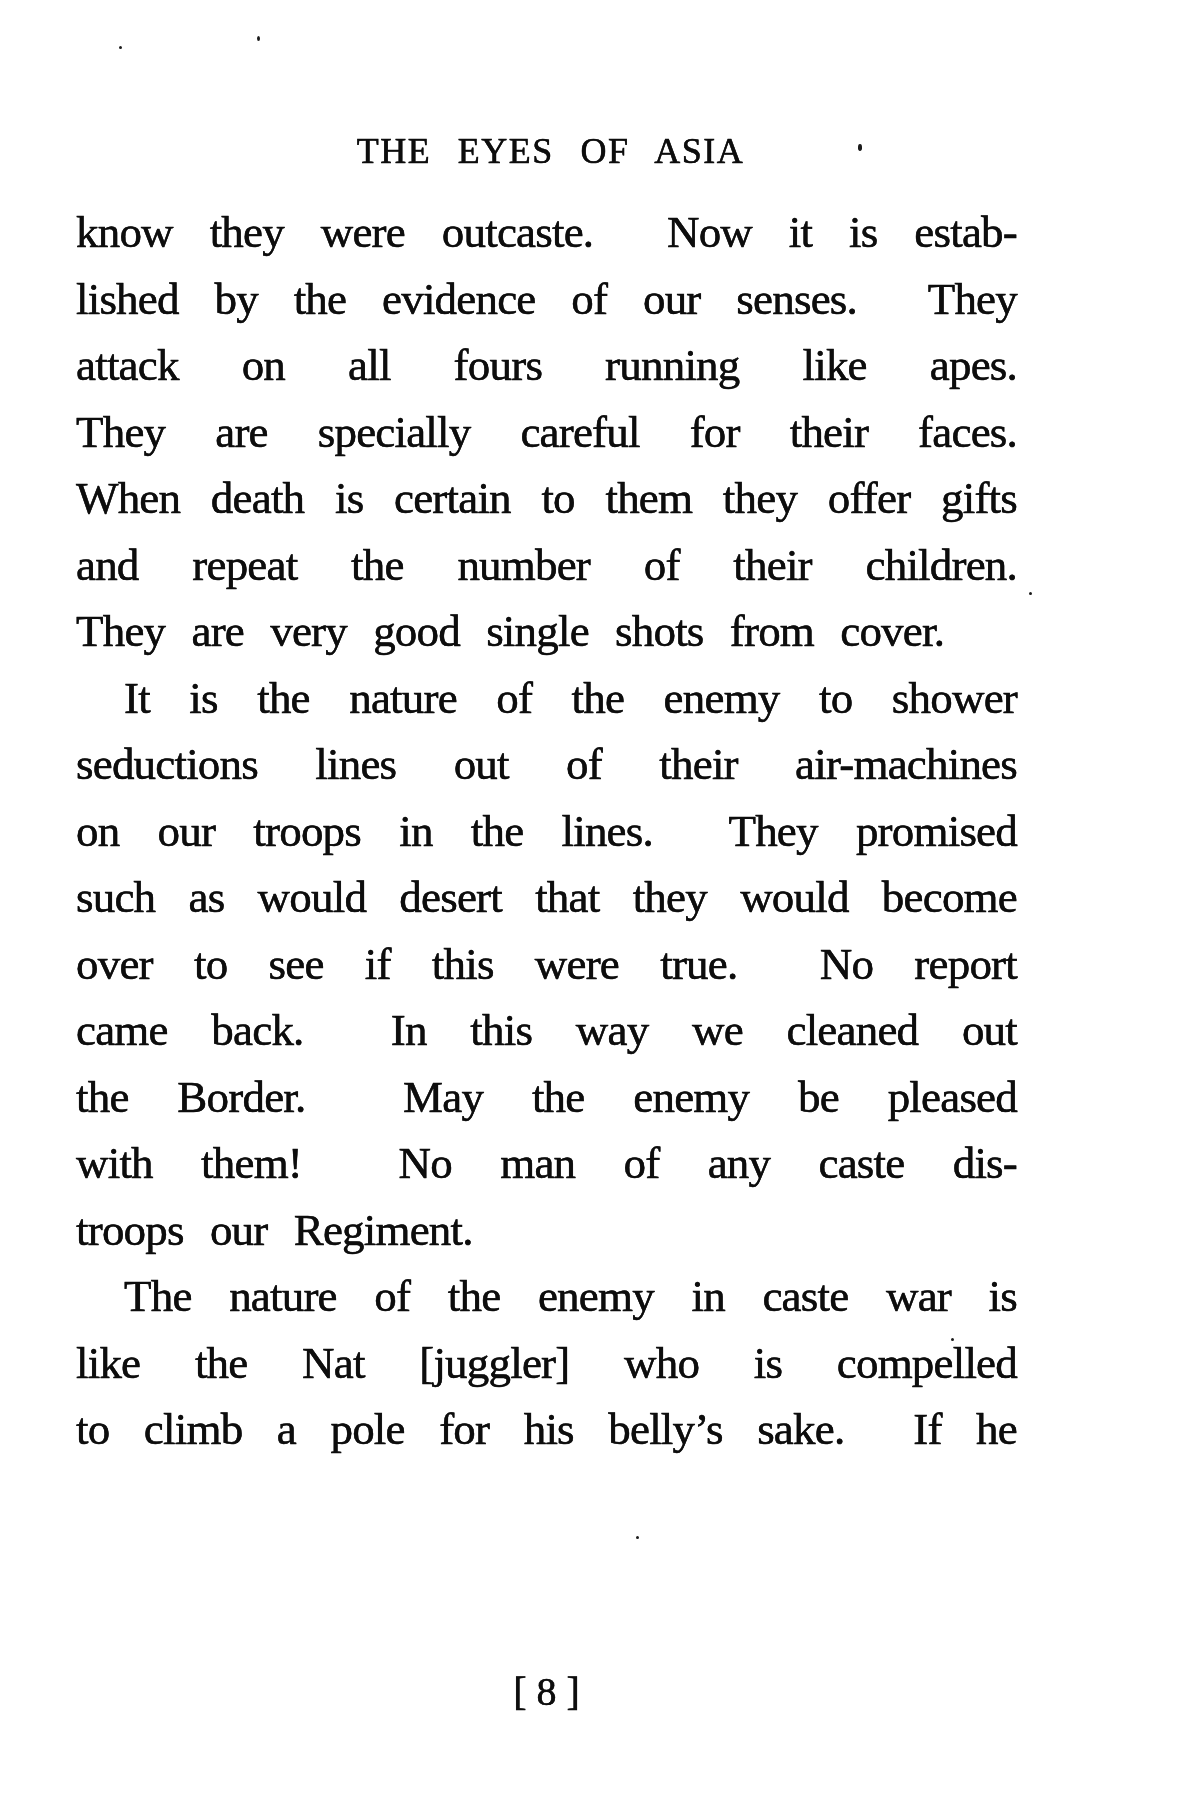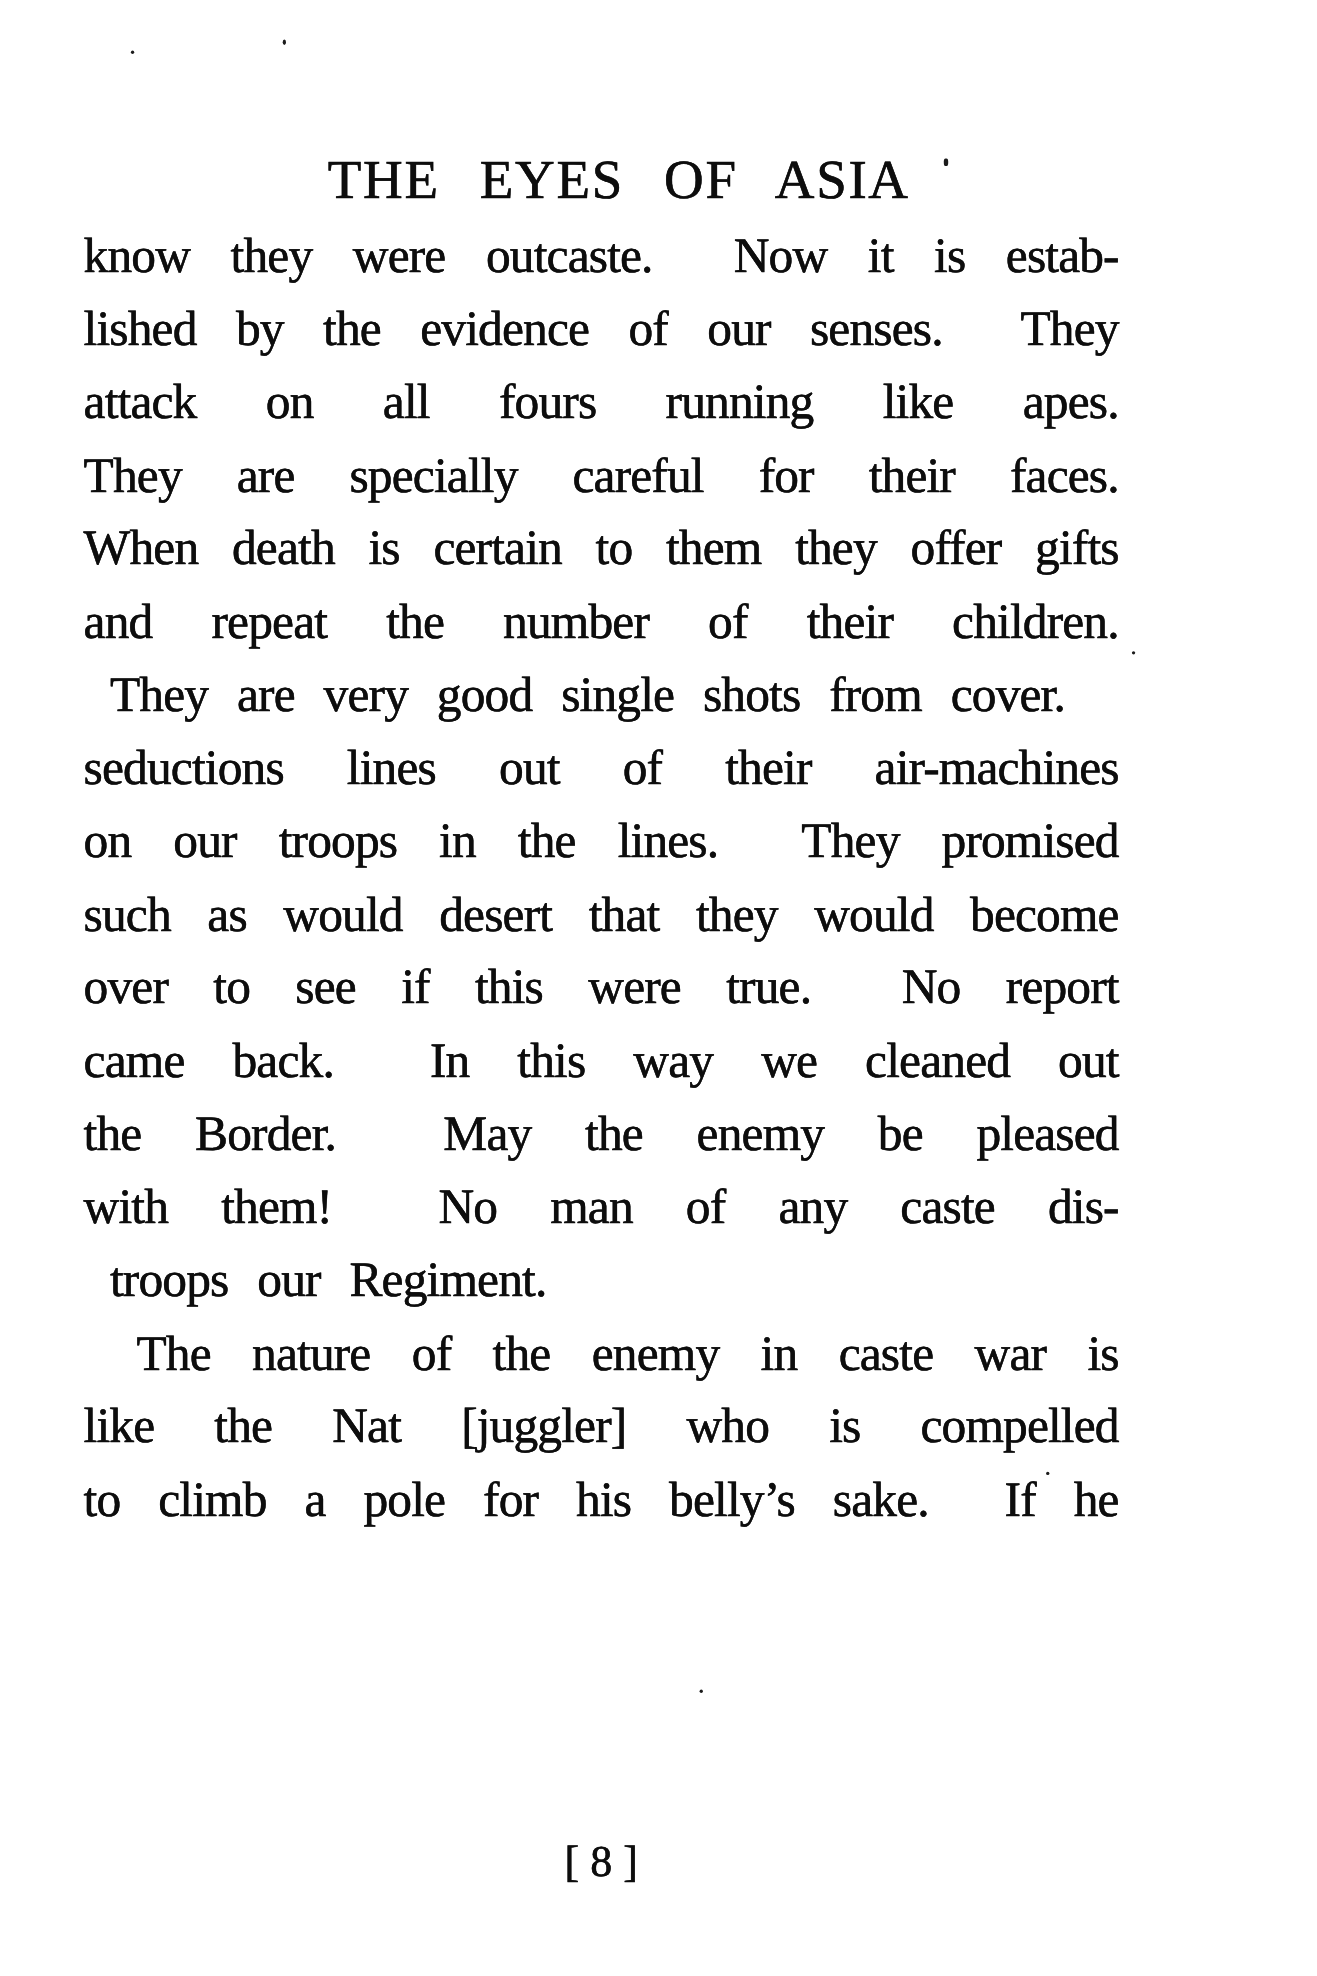--- a/index.html
+++ b/index.html
@@ -15,26 +15,26 @@
     overflow: hidden;
     font-family: "Liberation Serif", "DejaVu Serif", serif;
     color: #0d0d0d;
   }
   .title {
     position: absolute;
     top: 124px;
     left: 76px;
     width: 941px;
     text-align: center;
-    font-size: 50px;
+    font-size: 36px;
     font-weight: normal;
     line-height: 46px;
     letter-spacing: 1.5px;
     word-spacing: 0.45em;
-    margin: 16px;
+    margin: 4px;
     -webkit-text-stroke: 0.5px #0d0d0d;
     text-shadow: 0 0 0.5px rgba(10,10,10,0.85);
   }
   .text-block {
     position: absolute;
     top: 199px;
     left: 76px;
     width: 941px;
   }
   .line {
@@ -46,21 +46,20 @@
     text-justify: inter-word;
     white-space: normal;
     -webkit-text-stroke: 0.45px #0d0d0d;
     text-shadow: 0 0 0.5px rgba(10,10,10,0.85);
   }
   .line.indent { padding-left: 48px; }
   .line.flush-left {
     text-align: center;
     text-align-last: left;
     word-spacing: 0.35em;
-    margin-left: 24px;
   }
   .page-number {
     position: absolute;
     top: 1668px;
     left: 76px;
     width: 941px;
     text-align: center;
     font-size: 40px;
     line-height: 48px;
     -webkit-text-stroke: 0.5px #0d0d0d;
@@ -86,20 +85,21 @@
   <h1 class="title">THE EYES OF ASIA</h1>
 
   <div class="text-block" id="text-block">
       <div class="line">know they were outcaste.&nbsp; Now it is estab-</div>
       <div class="line">lished by the evidence of our senses.&nbsp; They</div>
       <div class="line">attack on all fours running like apes.</div>
       <div class="line">They are specially careful for their faces.</div>
       <div class="line">When death is certain to them they offer gifts</div>
       <div class="line">and repeat the number of their children.</div>
       <div class="line flush-left">They are very good single shots from cover.</div>
+      <div class="line indent">It is the nature of the enemy to shower</div>
       <div class="line">seductions lines out of their air-machines</div>
       <div class="line">on our troops in the lines.&nbsp; They promised</div>
       <div class="line">such as would desert that they would become</div>
       <div class="line">over to see if this were true.&nbsp; No report</div>
       <div class="line">came back.&nbsp; In this way we cleaned out</div>
       <div class="line">the Border.&nbsp; May the enemy be pleased</div>
       <div class="line">with them!&nbsp; No man of any caste dis-</div>
       <div class="line flush-left">troops our Regiment.</div>
       <div class="line indent">The nature of the enemy in caste war is</div>
       <div class="line">like the Nat [juggler] who is compelled</div>

